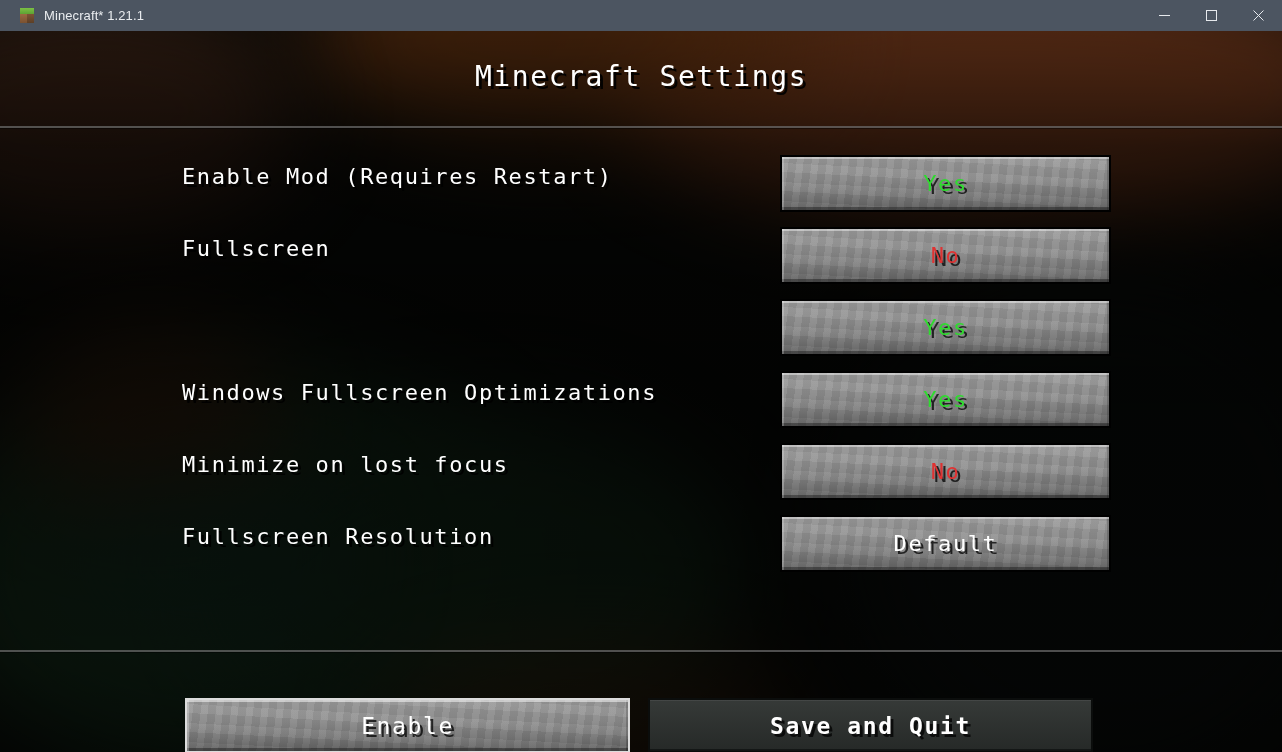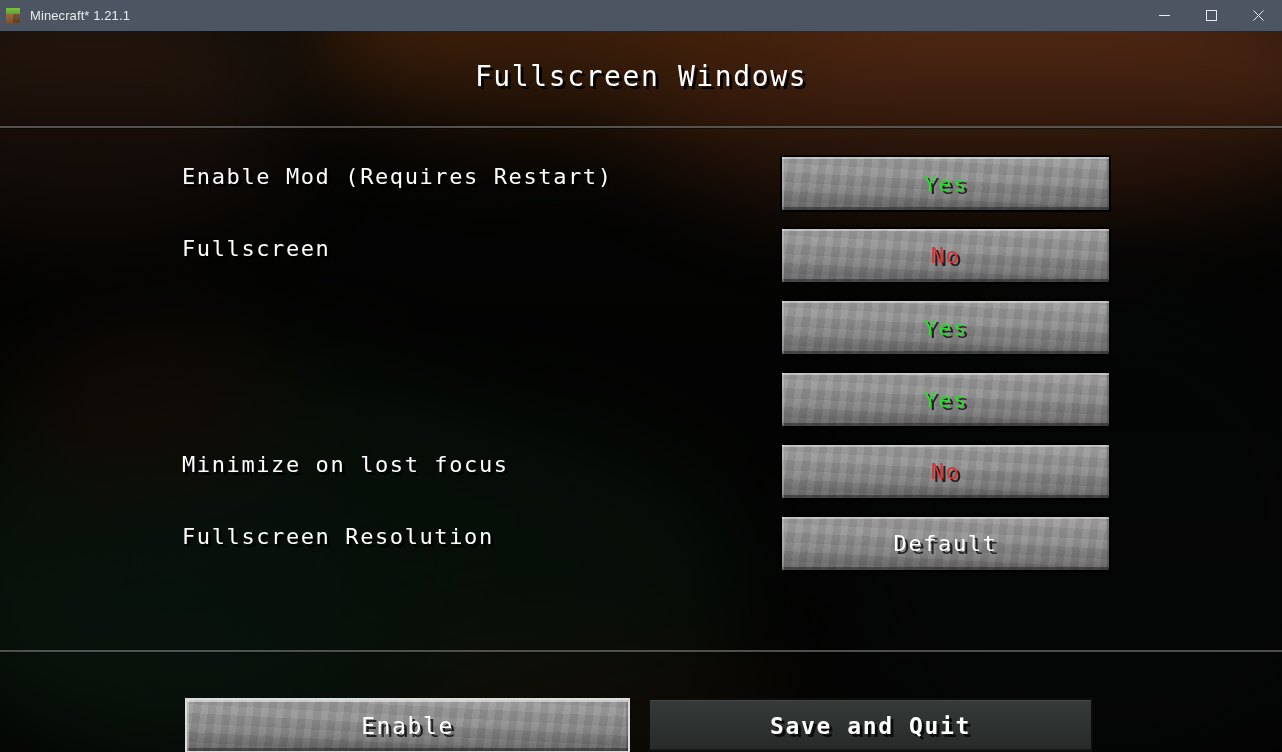--- a/index.html
+++ b/index.html
@@ -26,21 +26,21 @@
     width: 1282px;
     height: 31px;
     background: #4c5561;
     display: flex;
     align-items: center;
     z-index: 50;
   }
   #titlebar-left {
     display: flex;
     align-items: center;
-    padding-left: 5px;
+    padding-left: 19px;
     flex: 1;
     height: 100%;
   }
   .app-icon {
     width: 16px; height: 16px;
     position: relative;
     margin-right: 9px;
     flex: 0 0 auto;
   }
   .app-icon .top {
@@ -318,21 +318,21 @@
     <div class="blob" id="bg-b5"></div>
     <div class="blob" id="bg-b6"></div>
     <div class="blob" id="bg-b7"></div>
     <div class="blob" id="bg-b8"></div>
     <div class="blob" id="bg-b9"></div>
     <div id="bg-scrim"></div>
   </div>
 
   <div id="screen">
 
-    <div id="page-title" class="mc-text">Fullscreen Windows</div>
+    <div id="page-title" class="mc-text">Minecraft Settings</div>
 
     <div class="divider" id="divider-top"></div>
 
     <div id="rows">
 
       <div class="row">
         <div class="row-label mc-text">Enable Mod (Requires Restart)</div>
         <div class="mc-button value-button">
           <span class="btn-text val-yes">Yes</span>
         </div>
@@ -345,20 +345,21 @@
         </div>
       </div>
 
       <div class="row">
         <div class="mc-button value-button">
           <span class="btn-text val-yes">Yes</span>
         </div>
       </div>
 
       <div class="row">
+        <div class="row-label mc-text">Windows Fullscreen Optimizations</div>
         <div class="mc-button value-button">
           <span class="btn-text val-yes">Yes</span>
         </div>
       </div>
 
       <div class="row">
         <div class="row-label mc-text">Minimize on lost focus</div>
         <div class="mc-button value-button">
           <span class="btn-text val-no">No</span>
         </div>

